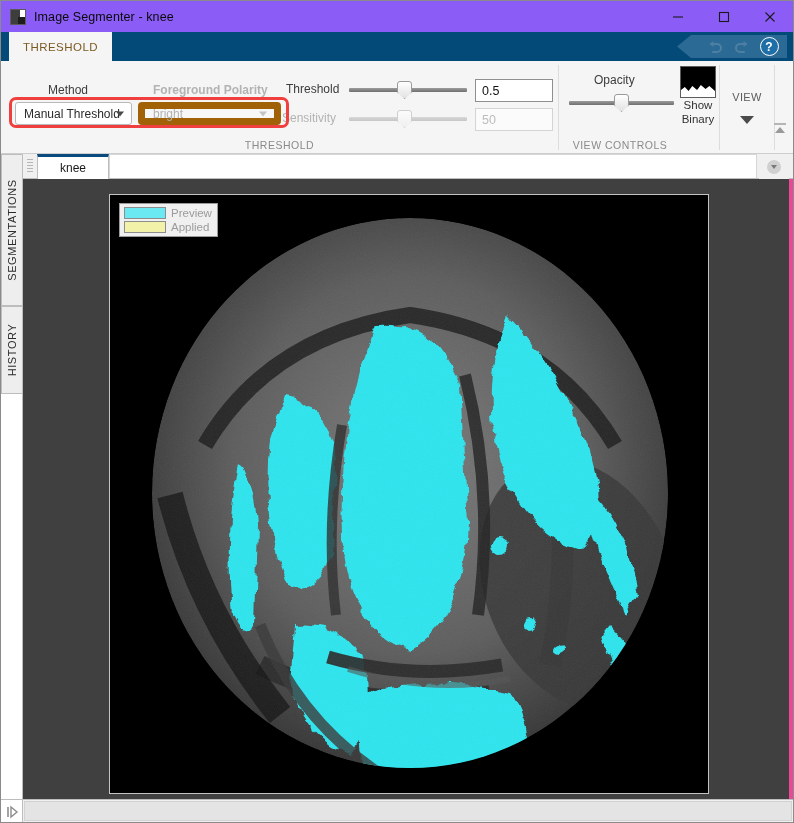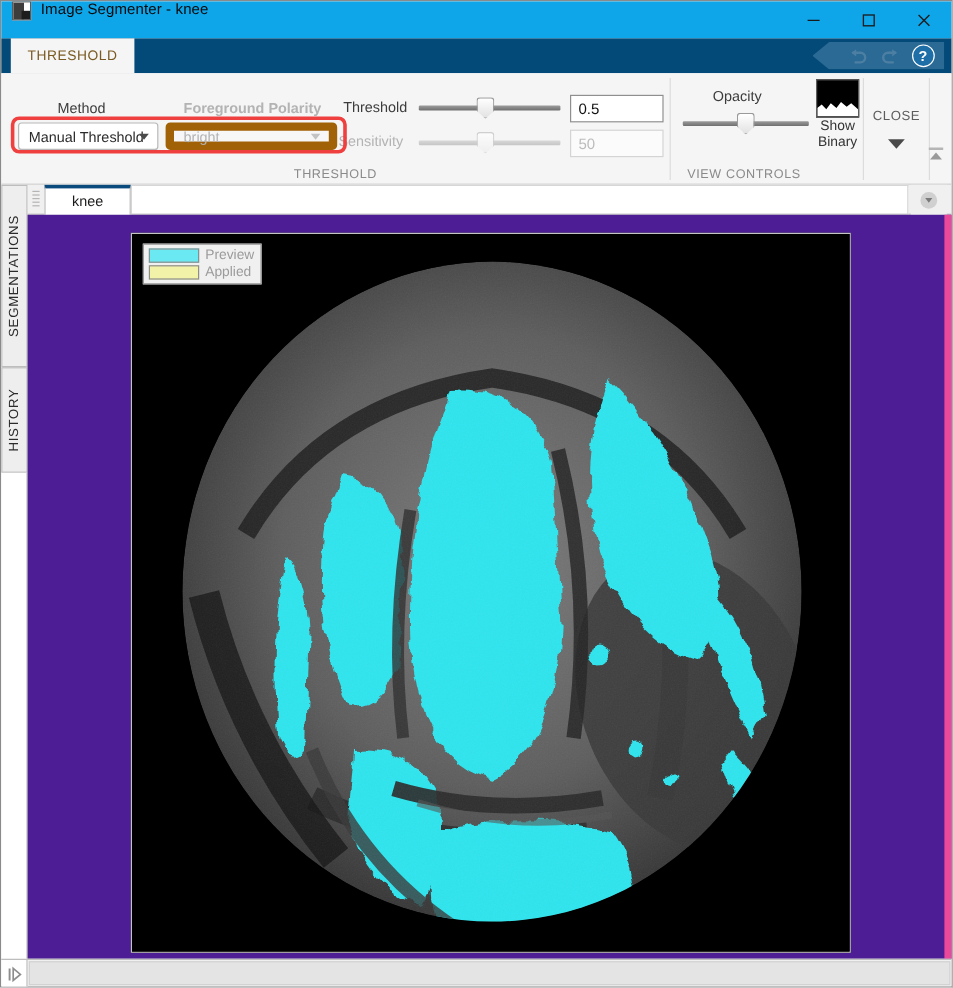--- a/index.html
+++ b/index.html
@@ -16,22 +16,22 @@
     width: 794px; height: 823px;
     border: 1px solid #8a8a8a;
     background: #f0f0f0;
     overflow: hidden;
   }
 
   
   .titlebar {
     position: absolute; left: 0; top: 0;
     width: 792px; height: 31px;
-    background: #0ea5e9;
-    display: flex; 
+    background: #8b5cf6;
+    display: flex; align-items: center;
   }
   .title-icon {
     width: 16px; height: 16px;
     margin-left: 9px; margin-right: 8px;
     position: relative;
     background: #ffffff;
     border: 1px solid #5a5a5a;
     overflow: hidden;
     flex: none;
   }
@@ -264,22 +264,22 @@
     border-left: 3.5px solid transparent;
     border-right: 3.5px solid transparent;
     border-top: 4px solid #7a7a7a;
     margin-top: 1px;
   }
 
   
   .canvas-area {
     position: absolute; left: 22px; top: 178px;
     width: 770px; height: 620px;
-    background: #4c1d95;
-    border-right: 6px solid #ec4899;
+    background: #404040;
+    border-right: 4px solid #ec4899;
   }
   .imgframe {
     position: absolute; left: 86px; top: 15px;
     width: 600px; height: 600px;
     background: #000000;
     border: 1px solid #c4c4c4;
     overflow: hidden;
   }
   .legend {
     position: absolute; left: 9px; top: 8px;
@@ -432,21 +432,21 @@
           <div>Binary</div>
         </div>
       </div>
 
       <div class="rgroup-label" style="left:0; width:122px;">VIEW CONTROLS</div>
     </div>
 
     <div class="vsep" style="left:718px;"></div>
 
     <div class="rgroup g-close">
-      <div class="close-label">CLOSE</div>
+      <div class="close-label">VIEW</div>
       <div class="close-caret"></div>
     </div>
 
     <div class="vsep" style="left:773px;"></div>
 
     <div class="ribbon-collapse">
       <svg width="16" height="16" viewBox="0 0 16 16">
         <line x1="2" y1="3" x2="14" y2="3" stroke="#b5b5b5" stroke-width="2"></line>
         <path d="M8 6 L13 12 L3 12 Z" fill="#9a9a9a"></path>
       </svg>

